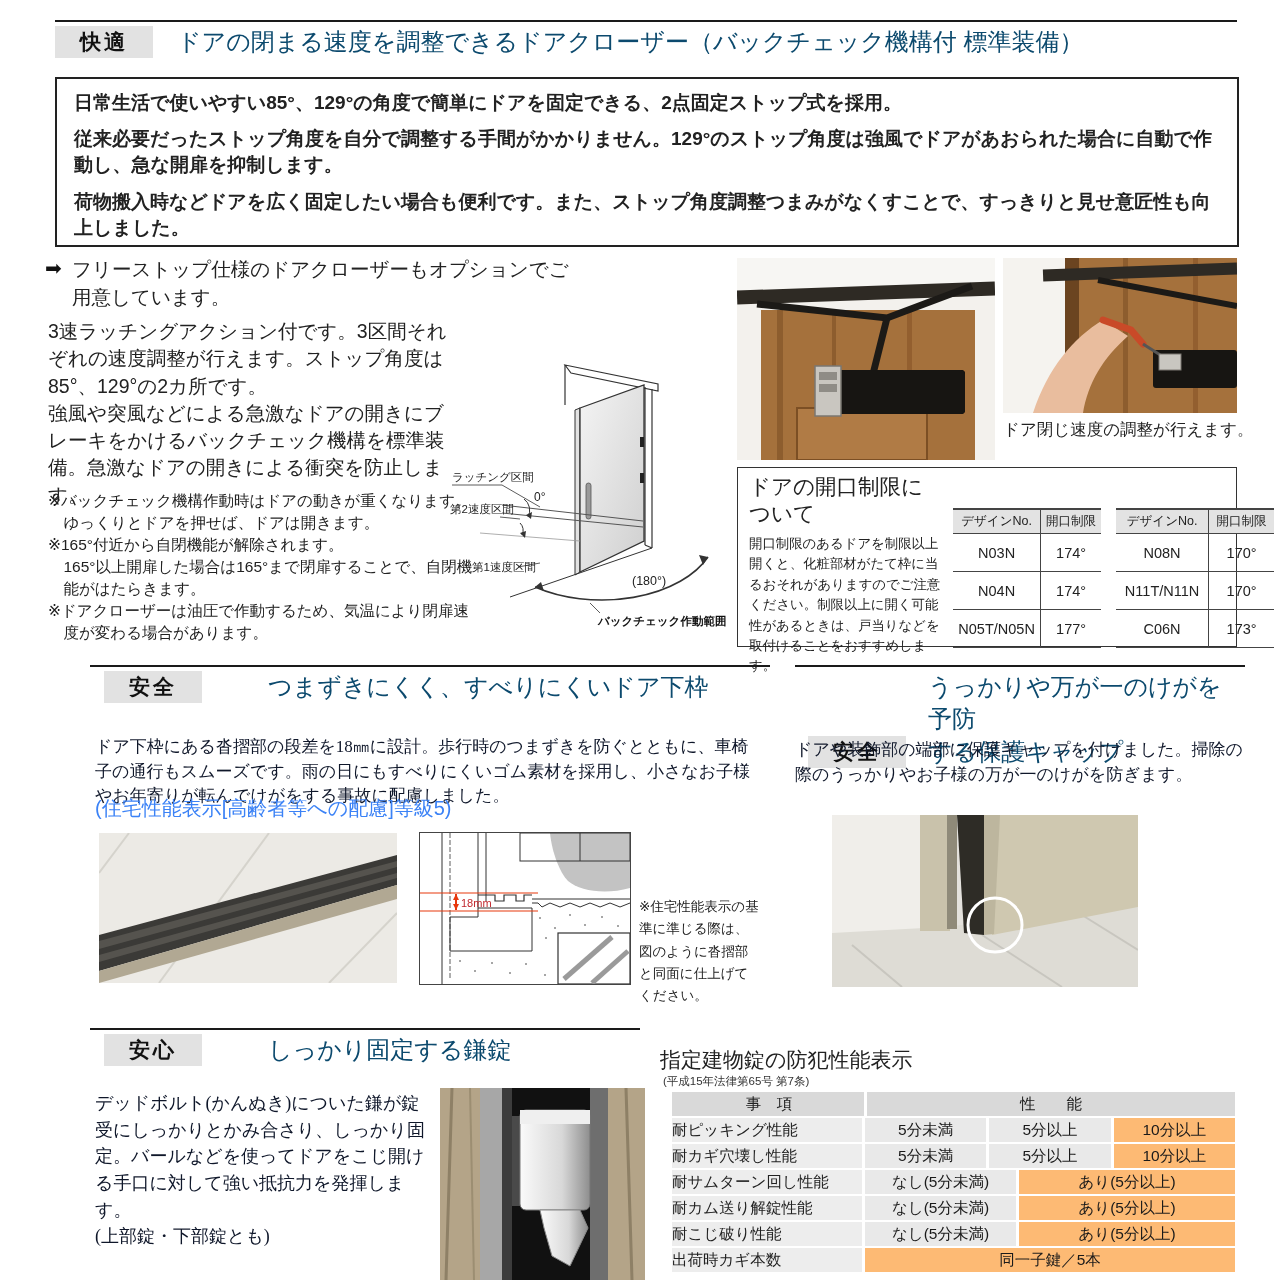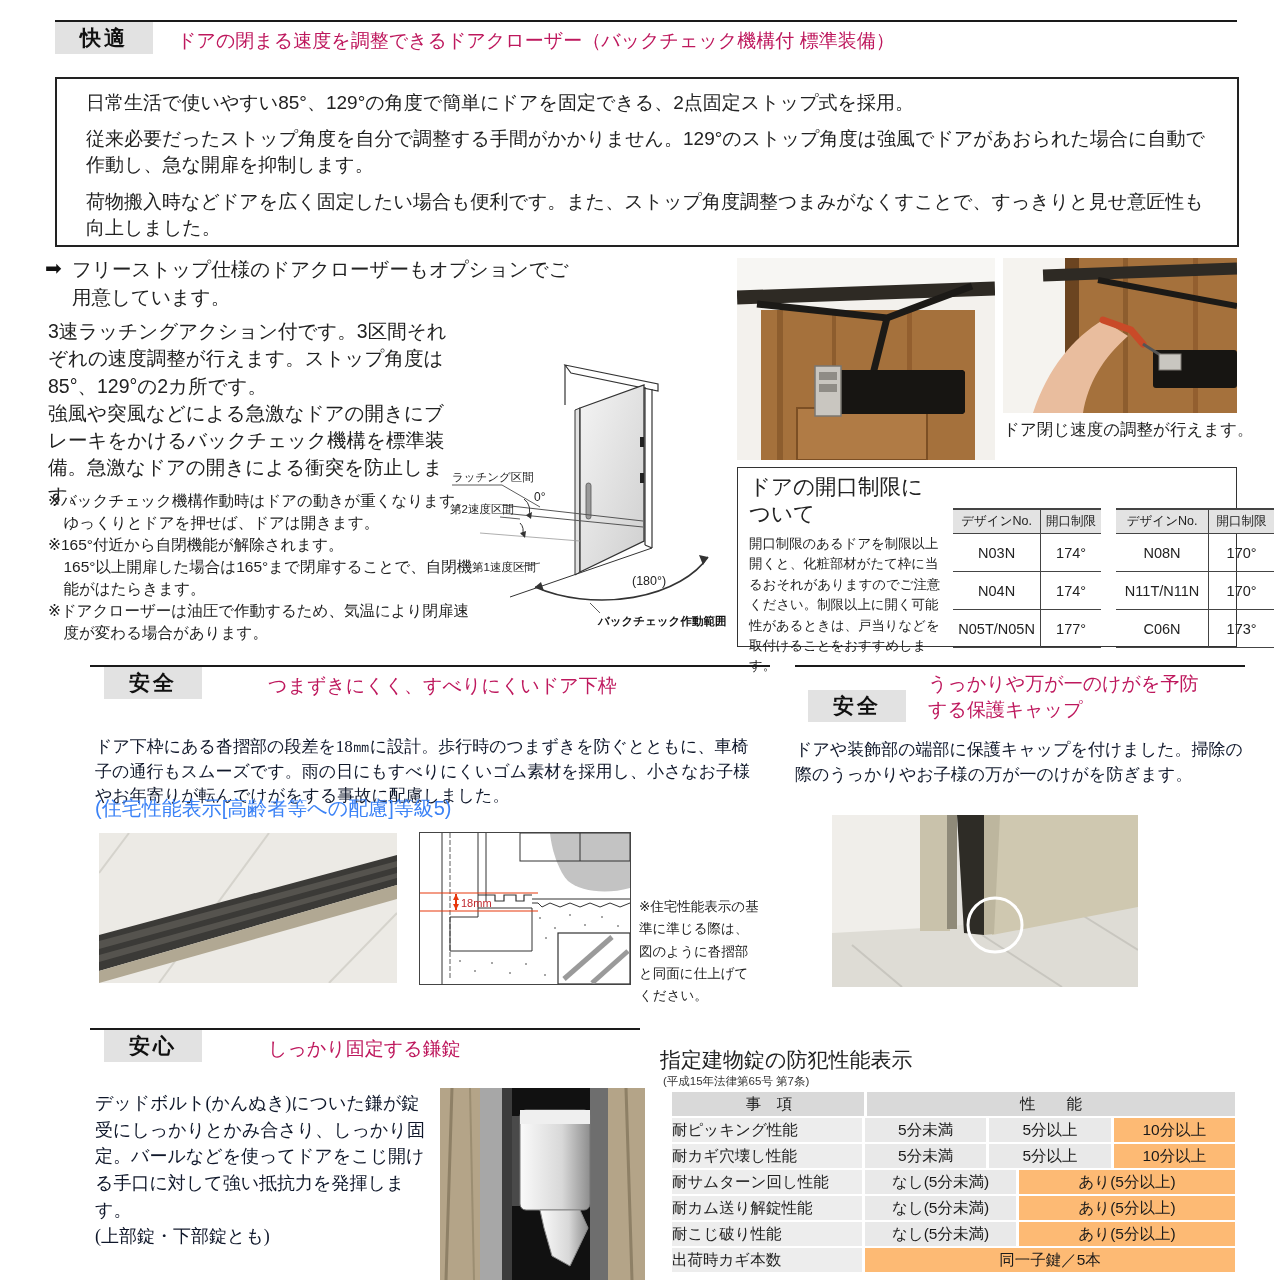--- a/index.html
+++ b/index.html
@@ -2,25 +2,25 @@
 <html><head>
 <meta charset="utf-8">
 <style>
   html,body{margin:0;padding:0;background:#fff;}
   body{font-family:"Liberation Sans","DejaVu Sans",sans-serif;color:#1a1a1a;}
   #page{position:relative;width:1280px;height:1280px;background:#fff;overflow:hidden;}
 
   
   .sec-head{position:absolute;border-top:2px solid #1a1a1a;display:flex;align-items:flex-end;}
   .sec-label{background:#e2e2e2;color:#111;font-weight:bold;font-size:21px;width:98px;height:32px;line-height:32px;text-align:center;letter-spacing:3px;flex:0 0 auto;}
-  .sec-title{font-size:19px;color:#be185d;margin-left:66px;line-height:1.35;padding-top:4px;white-space:pre-line;}
+  .sec-title{font-size:24px;color:#0c4a6e;margin-left:66px;line-height:1.35;padding-top:4px;white-space:pre-line;}
 
   
   .intro-box{position:absolute;left:55px;top:77px;width:1146px;height:144px;border:2px solid #222;padding:11px 17px;}
-  .intro-box p{margin:0 0 10px 12px;font-size:19px;line-height:1.38;color:#222;}
+  .intro-box p{margin:0 0 10px 0;font-size:19px;line-height:1.38;color:#222;font-weight:bold;}
 
   .option-note{position:absolute;left:45px;top:256px;width:500px;font-size:19.5px;line-height:1.42;color:#222;padding-left:27px;}
   .option-note .arrow{position:absolute;left:0;top:-2px;font-size:20px;color:#111;}
 
   .body-par{position:absolute;left:48px;top:318px;width:412px;font-size:19.5px;line-height:1.4;color:#222;white-space:pre-line;}
   .notes{position:absolute;left:48px;top:490px;width:432px;font-size:15.5px;line-height:1.42;color:#222;}
   .notes div{padding-left:1em;text-indent:-1em;white-space:pre-line;}
 
   
   .photo{position:absolute;overflow:hidden;}

